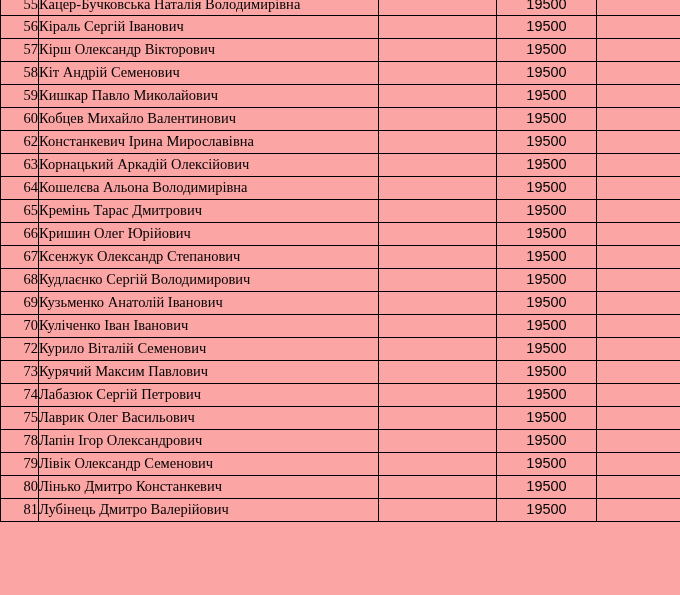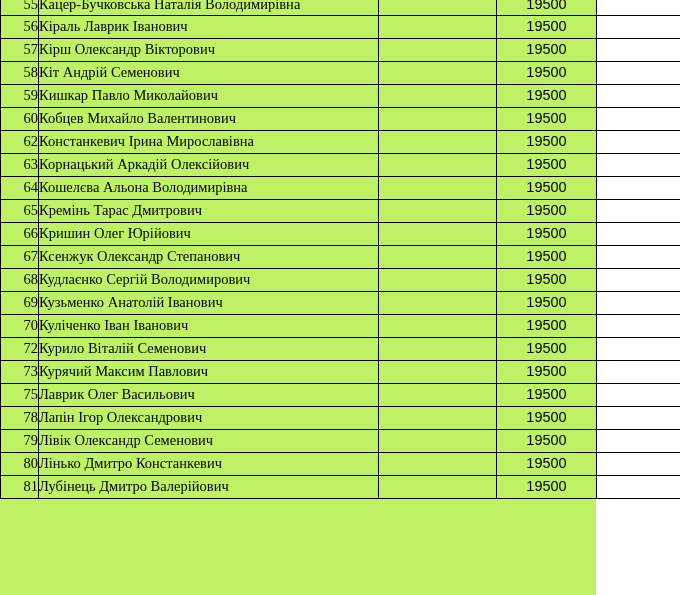--- a/index.html
+++ b/index.html
@@ -8,24 +8,24 @@
     background: #ffffff;
   }
   body {
     width: 680px;
     height: 595px;
     overflow: hidden;
     font-family: "Liberation Serif", serif;
     color: #000000;
   }
   .sheet {
-    width: 596px;
+    width: 680px;
     height: 595px;
     position: relative;
-    background: #bef264;
+    background: #fca5a5;
   }
   table.reg-table {
     border-collapse: collapse;
     width: 680px;
     table-layout: fixed;
   }
   table.reg-table td {
     border: 1px solid #000000;
     padding: 0;
     height: 22px;
@@ -87,21 +87,21 @@
     <tbody id="table-body">
         <tr class="clipped">
           <td class="num">55</td>
           <td class="name">Кацер-Бучковська Наталія Володимирівна</td>
           <td class="mid"></td>
           <td class="amt">19500</td>
           <td class="tail"></td>
         </tr>
         <tr>
           <td class="num">56</td>
-          <td class="name">Кіраль Лаврик Іванович</td>
+          <td class="name">Кіраль Сергій Іванович</td>
           <td class="mid"></td>
           <td class="amt">19500</td>
           <td class="tail"></td>
         </tr>
         <tr>
           <td class="num">57</td>
           <td class="name">Кірш Олександр Вікторович</td>
           <td class="mid"></td>
           <td class="amt">19500</td>
           <td class="tail"></td>
@@ -193,20 +193,27 @@
         <tr>
           <td class="num">72</td>
           <td class="name">Курило Віталій Семенович</td>
           <td class="mid"></td>
           <td class="amt">19500</td>
           <td class="tail"></td>
         </tr>
         <tr>
           <td class="num">73</td>
           <td class="name">Курячий Максим Павлович</td>
+          <td class="mid"></td>
+          <td class="amt">19500</td>
+          <td class="tail"></td>
+        </tr>
+        <tr>
+          <td class="num">74</td>
+          <td class="name">Лабазюк Сергій Петрович</td>
           <td class="mid"></td>
           <td class="amt">19500</td>
           <td class="tail"></td>
         </tr>
         <tr>
           <td class="num">75</td>
           <td class="name">Лаврик Олег Васильович</td>
           <td class="mid"></td>
           <td class="amt">19500</td>
           <td class="tail"></td>

